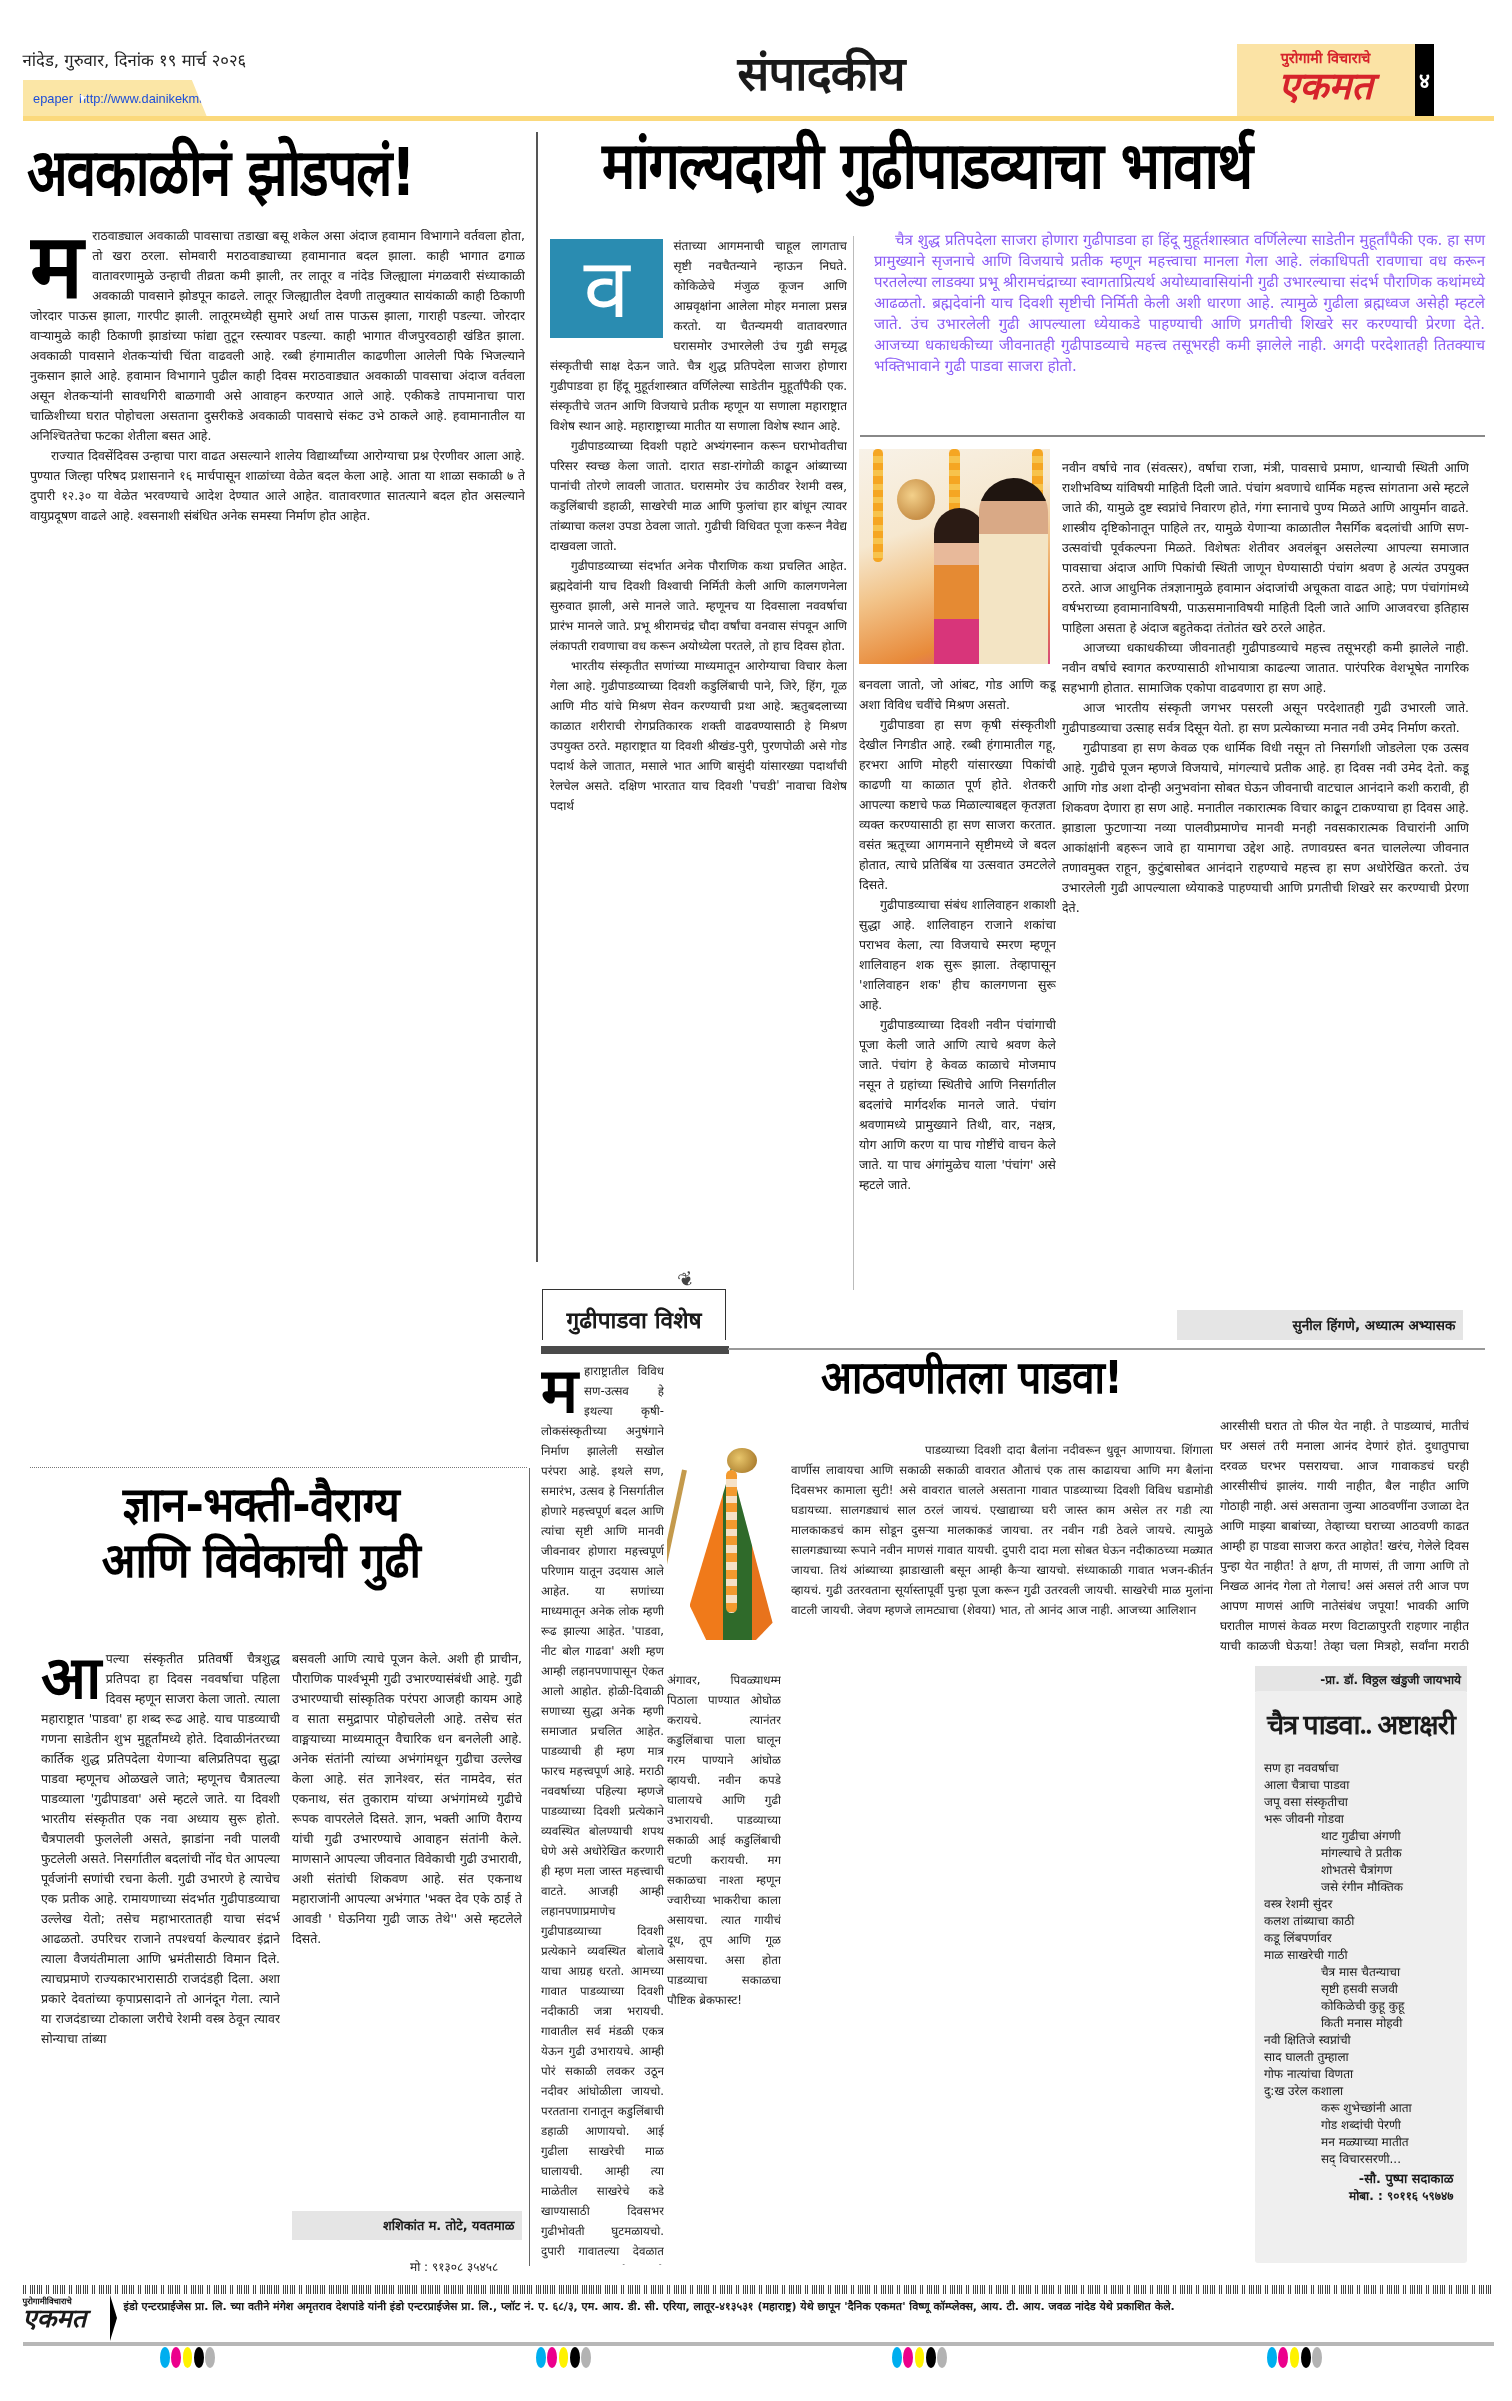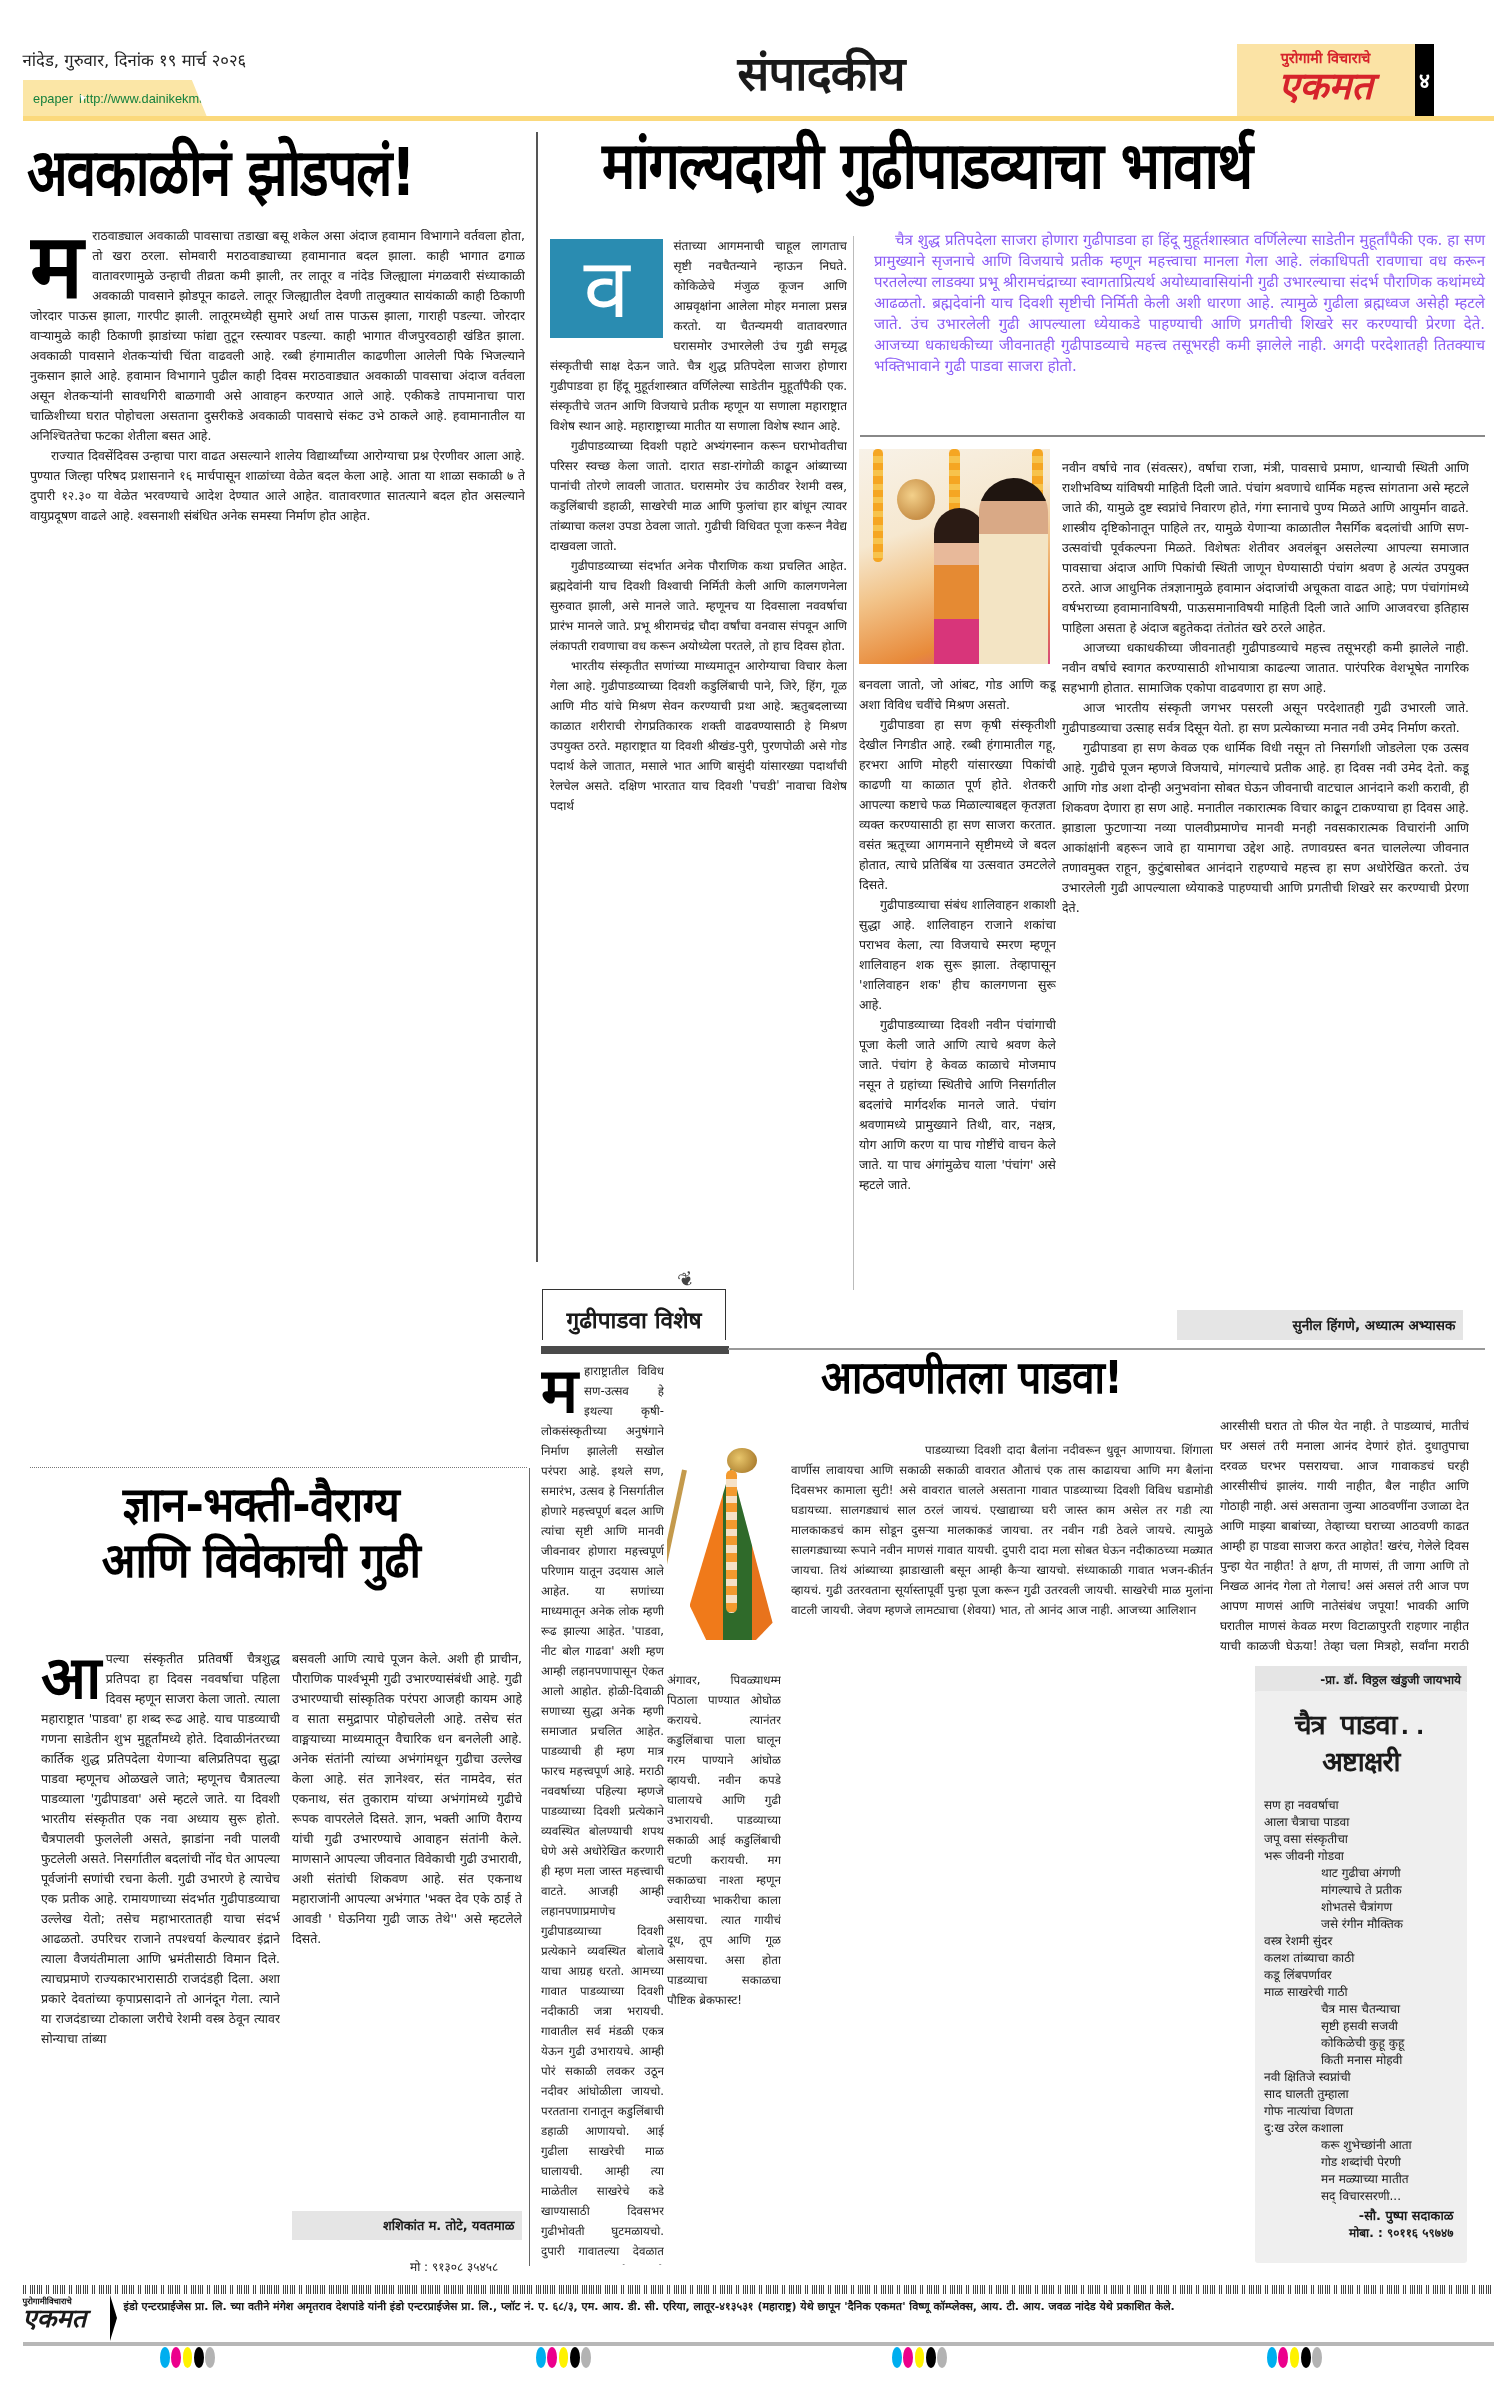--- a/index.html
+++ b/index.html
@@ -2,21 +2,21 @@
 <html style="font-size:12px"><head>
 <meta charset="utf-8">
 <style>
   * { box-sizing: border-box; margin: 0; padding: 0; }
   html, body { width: 1512px; height: 2401px; background: #ffffff; overflow: hidden; }
   body { font-family: "DejaVu Sans", sans-serif; color: #1a1a1a; position: relative; }
 
   
   .masthead { position: absolute; left: 22.6px; top: 45px; width: 1471px; height: 75px; }
   .mh-date { position: absolute; left: 0; top: 3px; font-size: 16.6px; color: #222; font-family: "DejaVu Sans", sans-serif; }
-  .mh-epaper { position: absolute; left: 0; top: 35px; width: 184px; height: 36px; background: #fbe6a6; clip-path: polygon(0 0, 92% 0, 100% 100%, 0 100%); display: flex; align-items: center; padding-left: 10.5px; font-size: 12.8px; font-family: "Liberation Sans", sans-serif; color: #15803d; }
+  .mh-epaper { position: absolute; left: 0; top: 35px; width: 184px; height: 36px; background: #fbe6a6; clip-path: polygon(0 0, 92% 0, 100% 100%, 0 100%); display: flex; align-items: center; padding-left: 10.5px; font-size: 12.8px; font-family: "Liberation Sans", sans-serif; color: #1d4ed8; }
   .mh-epaper .arrow-icon { display: inline-block; width: 12px; height: 12px; background: #e53935; border-radius: 50%; margin: 0 3px; position: relative; }
   .mh-epaper .arrow-icon::after { content: ""; position: absolute; left: 3px; top: 2.3px; width: 0; height: 0; border-left: 3.8px solid transparent; border-right: 3.8px solid transparent; border-bottom: 6.8px solid #fff; transform: rotate(-40deg); }
   .mh-rule { position: absolute; left: 0; top: 71px; width: 1471px; height: 4.5px; background: #fbd97c; }
   .mh-section { position: absolute; left: 715px; top: 4.5px; font-size: 47px; font-weight: bold; font-family: "DejaVu Sans", sans-serif; letter-spacing: -0.8px; line-height: 1; }
   .mh-logo { position: absolute; left: 1214px; top: -1.5px; width: 178px; height: 72px; background: #fbe3a5; text-align: center; }
   .mh-logo .tag { color: #d6232b; font-size: 14.3px; font-weight: bold; padding-top: 4.5px; font-family: "DejaVu Serif", serif; }
   .mh-logo .name { color: #d6232b; font-size: 38px; font-weight: bold; font-style: italic; line-height: 1; font-family: "DejaVu Serif", serif; }
   .mh-page { position: absolute; left: 1392px; top: -1.5px; width: 19.6px; height: 72px; background: #000; color: #fff; font-size: 21px; font-weight: bold; display: flex; align-items: center; justify-content: center; }
 
   
@@ -56,21 +56,21 @@
   .leaf-icon { position: absolute; left: 678px; top: 1268px; font-size: 19.6px; color: #444; transform: rotate(-20deg); }
 
   .byline { position: absolute; background: #e5e5e5; font-weight: bold; font-size: 13.6px; text-align: right; padding: 5.3px 7.5px; font-family: "DejaVu Sans", sans-serif; }
   .phone { position: absolute; font-size: 12px; font-family: "DejaVu Sans", sans-serif; }
 
   .hl-3 { left: 821px; top: 1355px; font-size: 45px; transform: scaleX(0.9); transform-origin: left; letter-spacing: -0.8px; }
   .hl-4 { left: 53px; top: 1476px; font-size: 48px; line-height: 56px; text-align: center; width: 452px; transform: scaleX(0.92); transform-origin: left; letter-spacing: -0.8px; }
 
   
   .poem { position: absolute; left: 1255px; top: 1691px; width: 212px; height: 572px; background: #efefef; border-radius: 3px; padding: 13.6px 9px; }
-  .poem-title { font-size: 27px; font-weight: bold; text-align: center; font-family: Liberation Mono, monospace; margin-bottom: 18px; letter-spacing: -0.8px; }
+  .poem-title { font-size: 27px; font-weight: bold; text-align: center; font-family: Liberation Serif, serif; margin-bottom: 18px; letter-spacing: -0.8px; }
   .poem-line { font-size: 12px; line-height: 17px; font-family: "DejaVu Sans", sans-serif; }
   .poem-line.indent { padding-left: 57px; }
   .poem-stanza { margin-bottom: 0; }
   .poem-author { font-weight: bold; text-align: right; font-size: 12.8px; margin-top: 1.5px; padding-right: 4.5px; }
   .poem-mobile { text-align: right; font-size: 12px; padding-right: 4.5px; font-weight: bold; }
 
   
   .footer { position: absolute; left: 22.6px; top: 2295px; width: 1471px; height: 47px; }
   .ft-logo { position: absolute; left: 0; top: 0; width: 89px; height: 45px; text-align: left; }
   .ft-logo .tag { color: #111; font-size: 8.3px; font-weight: bold; font-family: "DejaVu Serif", serif; }

